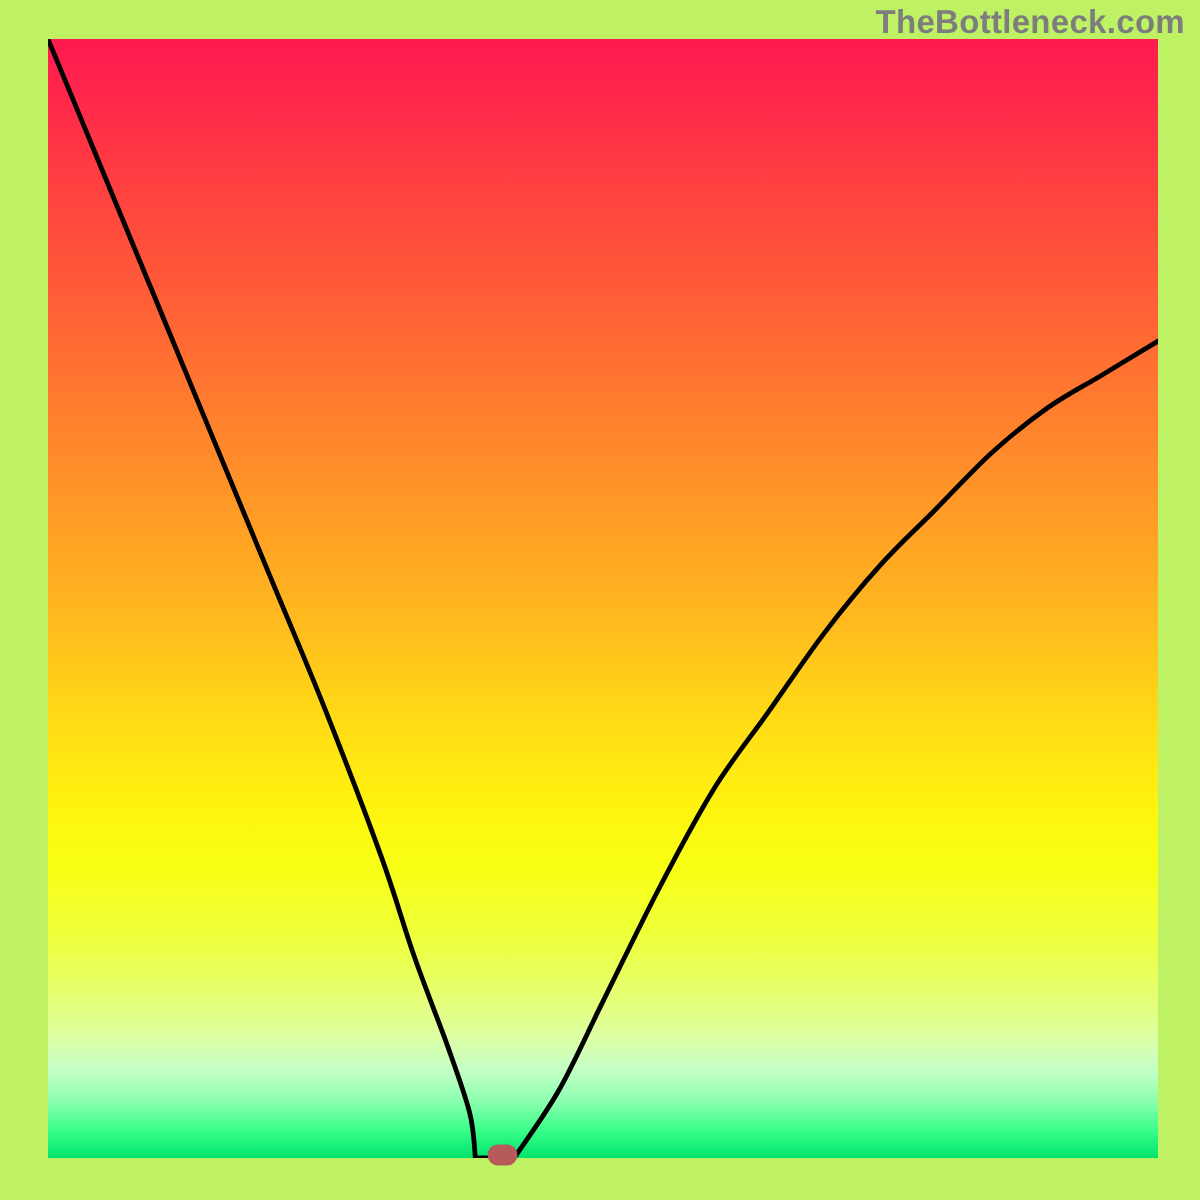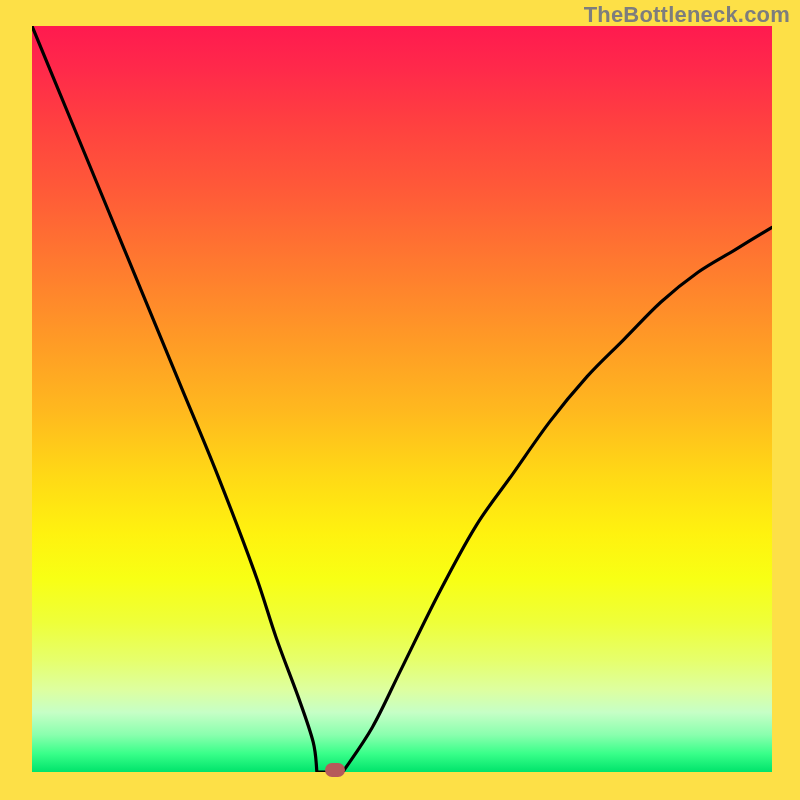--- a/index.html
+++ b/index.html
@@ -9,21 +9,21 @@
     height: 800px;
     background: #000;
     overflow: hidden;
   }
   .frame {
     position: absolute;
     left: 0;
     top: 0;
     width: 800px;
     height: 800px;
-    background: #fde047;
+    background: #bef264;
   }
   .plot {
     position: absolute;
     left: 32px;
     top: 26px;
     width: 740px;
     height: 746px;
     
     background: linear-gradient(
       to bottom,

